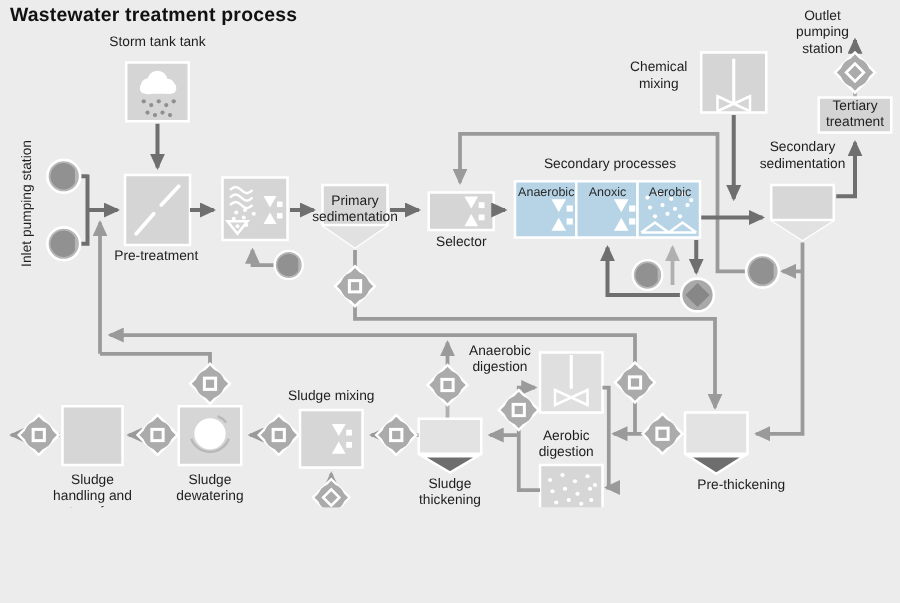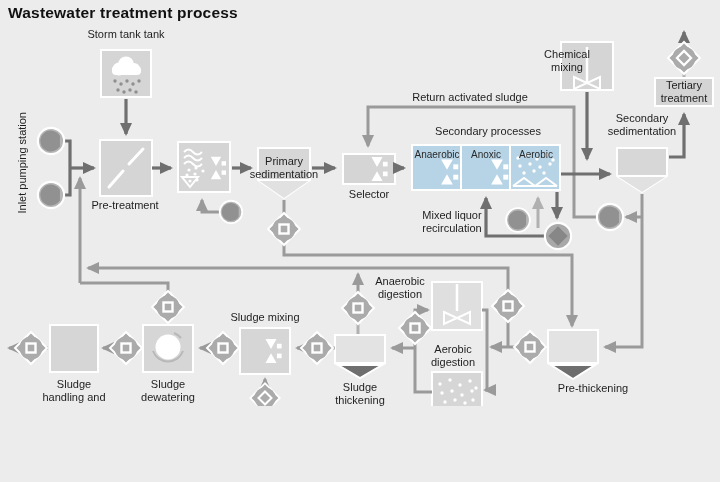--- a/index.html
+++ b/index.html
@@ -304,33 +304,31 @@
   <use href="#pump-sq" transform="translate(31,348)"></use>
 </svg>
 
 <div class="lbl title" style="left:8px;top:4px;">Wastewater treatment process</div>
 <div class="lbl" style="left:126px;top:28px;">Storm tank tank</div>
 <div class="lbl vert" style="left:16px;top:112px;"><span>Inlet pumping station</span></div>
 <div class="lbl" style="left:125px;top:199px;">Pre-treatment</div>
 <div class="lbl" style="left:284px;top:120px;margin-top:35px;">Primary
 sedimentation</div>
 <div class="lbl" style="left:369px;top:188px;">Selector</div>
-<div class="lbl" style="left:470px;top:91px;">Return activated sludge</div>
 <div class="lbl" style="left:488px;top:125px;">Secondary processes</div>
 <div class="lbl sm" style="left:437px;top:149px;">Anaerobic</div>
 <div class="lbl sm" style="left:486px;top:149px;">Anoxic</div>
 <div class="lbl sm" style="left:536px;top:149px;">Aerobic</div>
-<div class="lbl" style="left:452px;top:209px;">Mixed liquor
-recirculation</div>
-<div class="lbl" style="left:527px;top:48px;margin-left:40px;">Chemical
+<div class="lbl" style="left:527px;top:48px;">Chemical
 mixing</div>
 <div class="lbl" style="left:642px;top:112px;">Secondary
 sedimentation</div>
 <div class="lbl" style="left:684px;top:79px;">Tertiary
 treatment</div>
+<div class="lbl" style="left:658px;top:7px;">Outlet pumping station</div>
 <div class="lbl" style="left:400px;top:275px;">Anaerobic
 digestion</div>
 <div class="lbl" style="left:453px;top:343px;">Aerobic
 digestion</div>
 <div class="lbl" style="left:573px;top:382px;margin-left:20px;">Pre-thickening</div>
 <div class="lbl" style="left:360px;top:381px;">Sludge
 thickening</div>
 <div class="lbl" style="left:265px;top:311px;">Sludge mixing</div>
 <div class="lbl" style="left:168px;top:378px;">Sludge
 dewatering</div>

